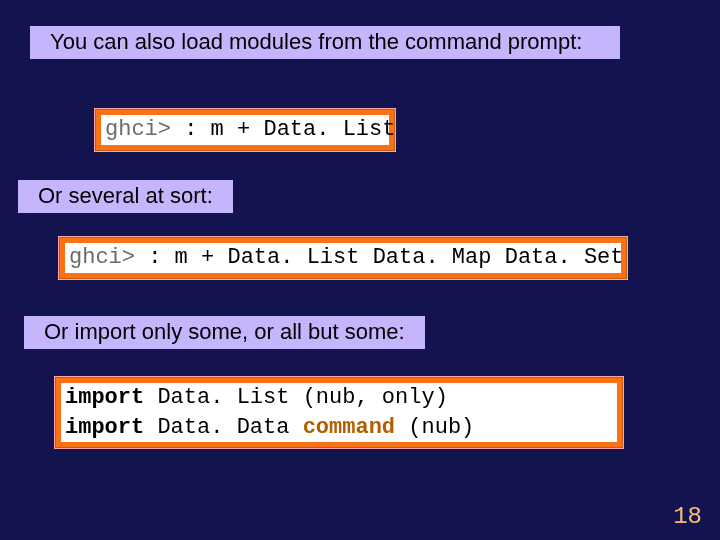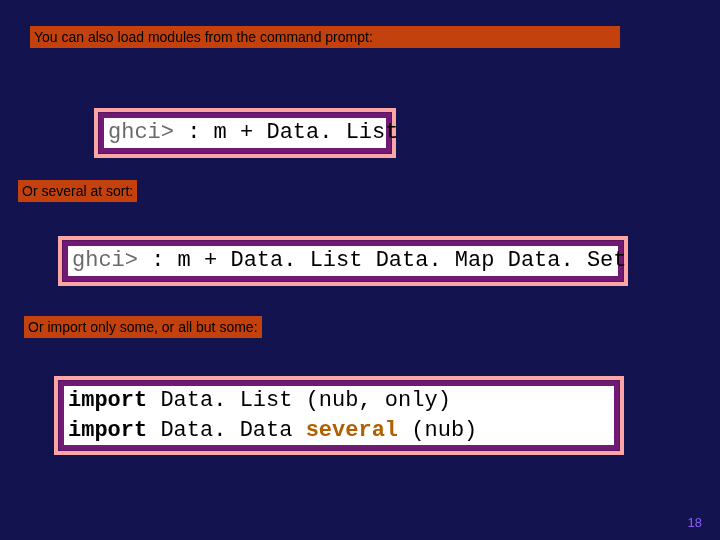--- a/index.html
+++ b/index.html
@@ -7,52 +7,52 @@
     width: 720px;
     height: 540px;
     background: #131350;
     font-family: Verdana, Geneva, sans-serif;
     color: #000;
     position: relative;
     overflow: hidden;
   }
   .para {
     position: absolute;
-    background: #c2410c;
-    font-size: 14px;
+    background: #c4b5fd;
+    font-size: 22px;
     line-height: 1.3;
-    padding: 2px 4px;
+    padding: 2px 20px;
   }
   .code-block {
     position: absolute;
-    background: #701a75;
+    background: #f97316;
     color: #fff;
-    border: 4px solid #fca5a5;
+    border: 1px solid #fca5a5;
     box-shadow: 0 0 0 1px rgba(0,0,0,0.2) inset;
   }
   .code-inner {
     background: #fff;
     color: #000;
     font-family: Consolas, "Courier New", monospace;
     font-size: 22px;
     line-height: 1.35;
     white-space: pre;
     margin: 6px;
     padding: 0 4px;
   }
   .prompt { color: #6a6a6a; }
   .hl { color: #b25f00; font-weight: bold; }
   .kw { font-weight: bold; margin-top: 47px; }
   .page-num {
     position: absolute;
     right: 18px;
     bottom: 10px;
-    color: #8b5cf6;
-    font-family: Liberation Sans, sans-serif;
-    font-size: 13px;
+    color: #fdba74;
+    font-family: Liberation Mono, monospace;
+    font-size: 24px;
   }
   
   #para1 { left: 30px; top: 26px; width: 590px; }
   #block1 { left: 94px; top: 108px; width: 302px; }
   #para2 { left: 18px; top: 180px; }
   #block2 { left: 58px; top: 236px; width: 570px; }
   #para3 { left: 24px; top: 316px; }
   #block3 { left: 54px; top: 376px; width: 570px; }
 </style>
 </head>
@@ -67,16 +67,16 @@
 <div id="para2" class="para">Or several at sort:</div>
 
 <div id="block2" class="code-block">
   <div class="code-inner"><span class="prompt">ghci&gt;</span><span> : m + Data. List Data. Map Data. Set</span></div>
 </div>
 
 <div id="para3" class="para">Or import only some, or all but some:</div>
 
 <div id="block3" class="code-block">
   <div class="code-inner"><span class="kw">import</span><span> Data. List (nub, only)</span>
-<span class="kw">import</span><span> Data. Data </span><span class="hl">several</span><span> (nub)</span></div>
+<span class="kw">import</span><span> Data. Data </span><span class="hl">command</span><span> (nub)</span></div>
 </div>
 
 <div class="page-num">18</div>
 
 </body></html>

